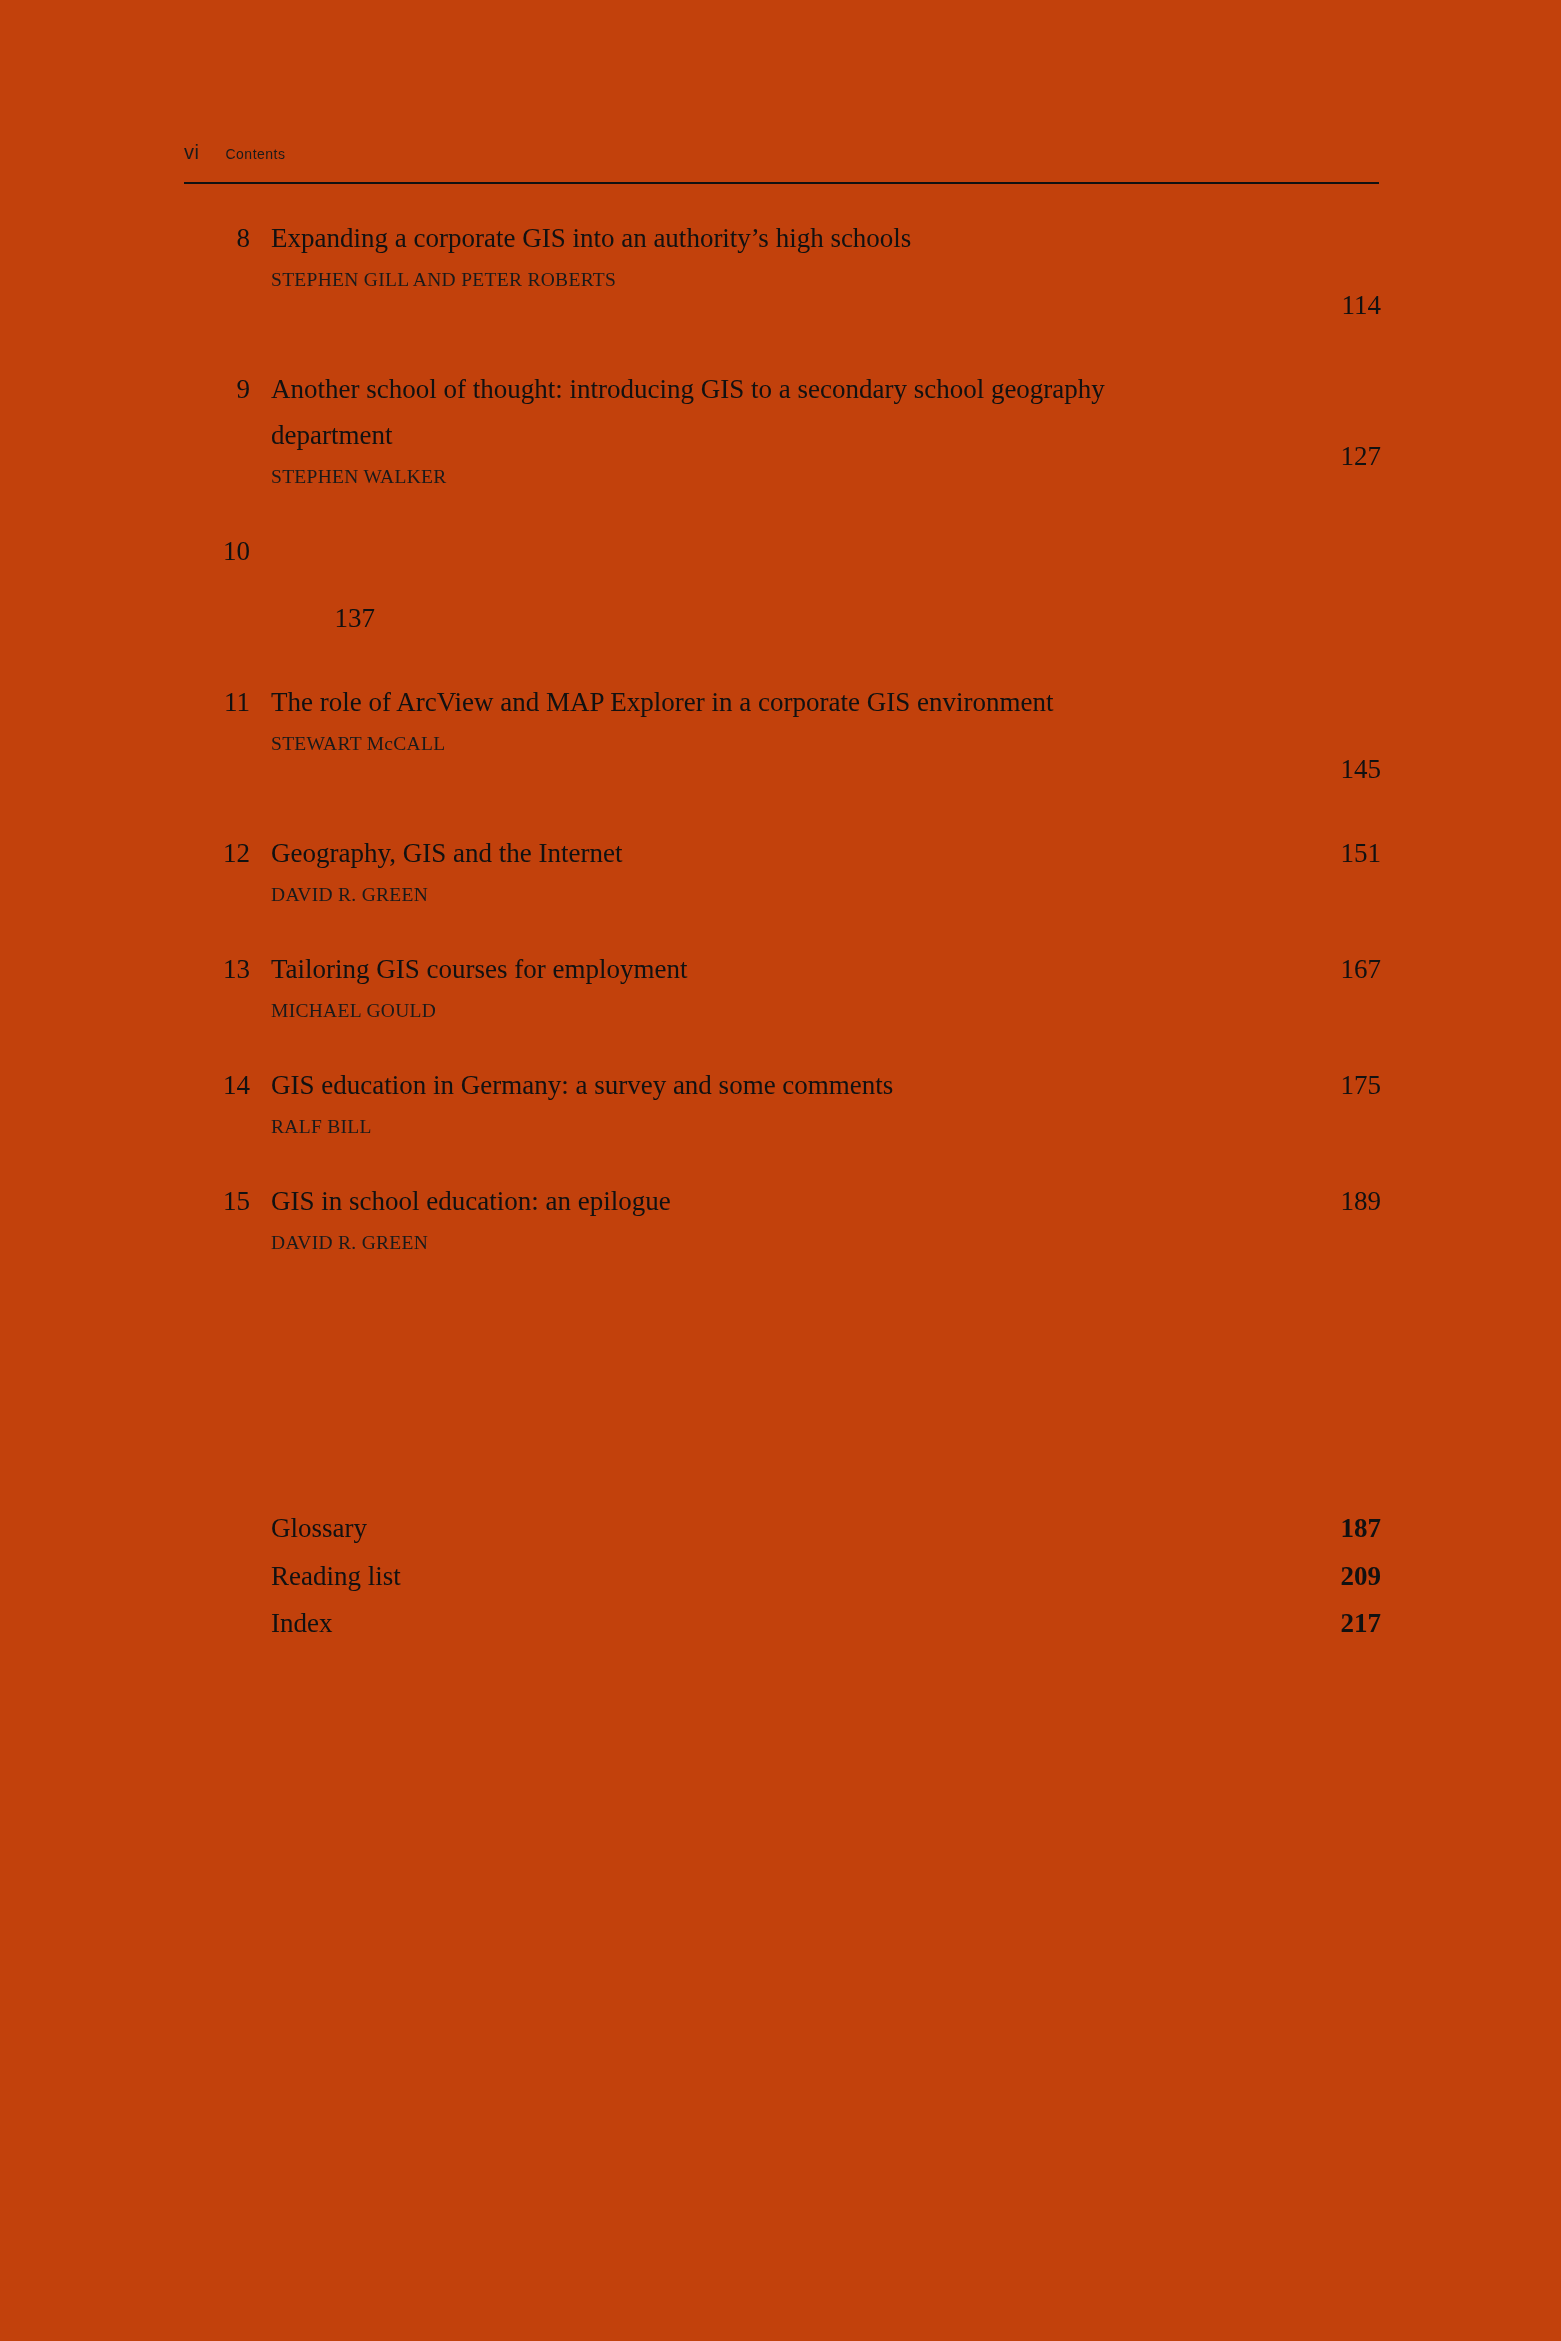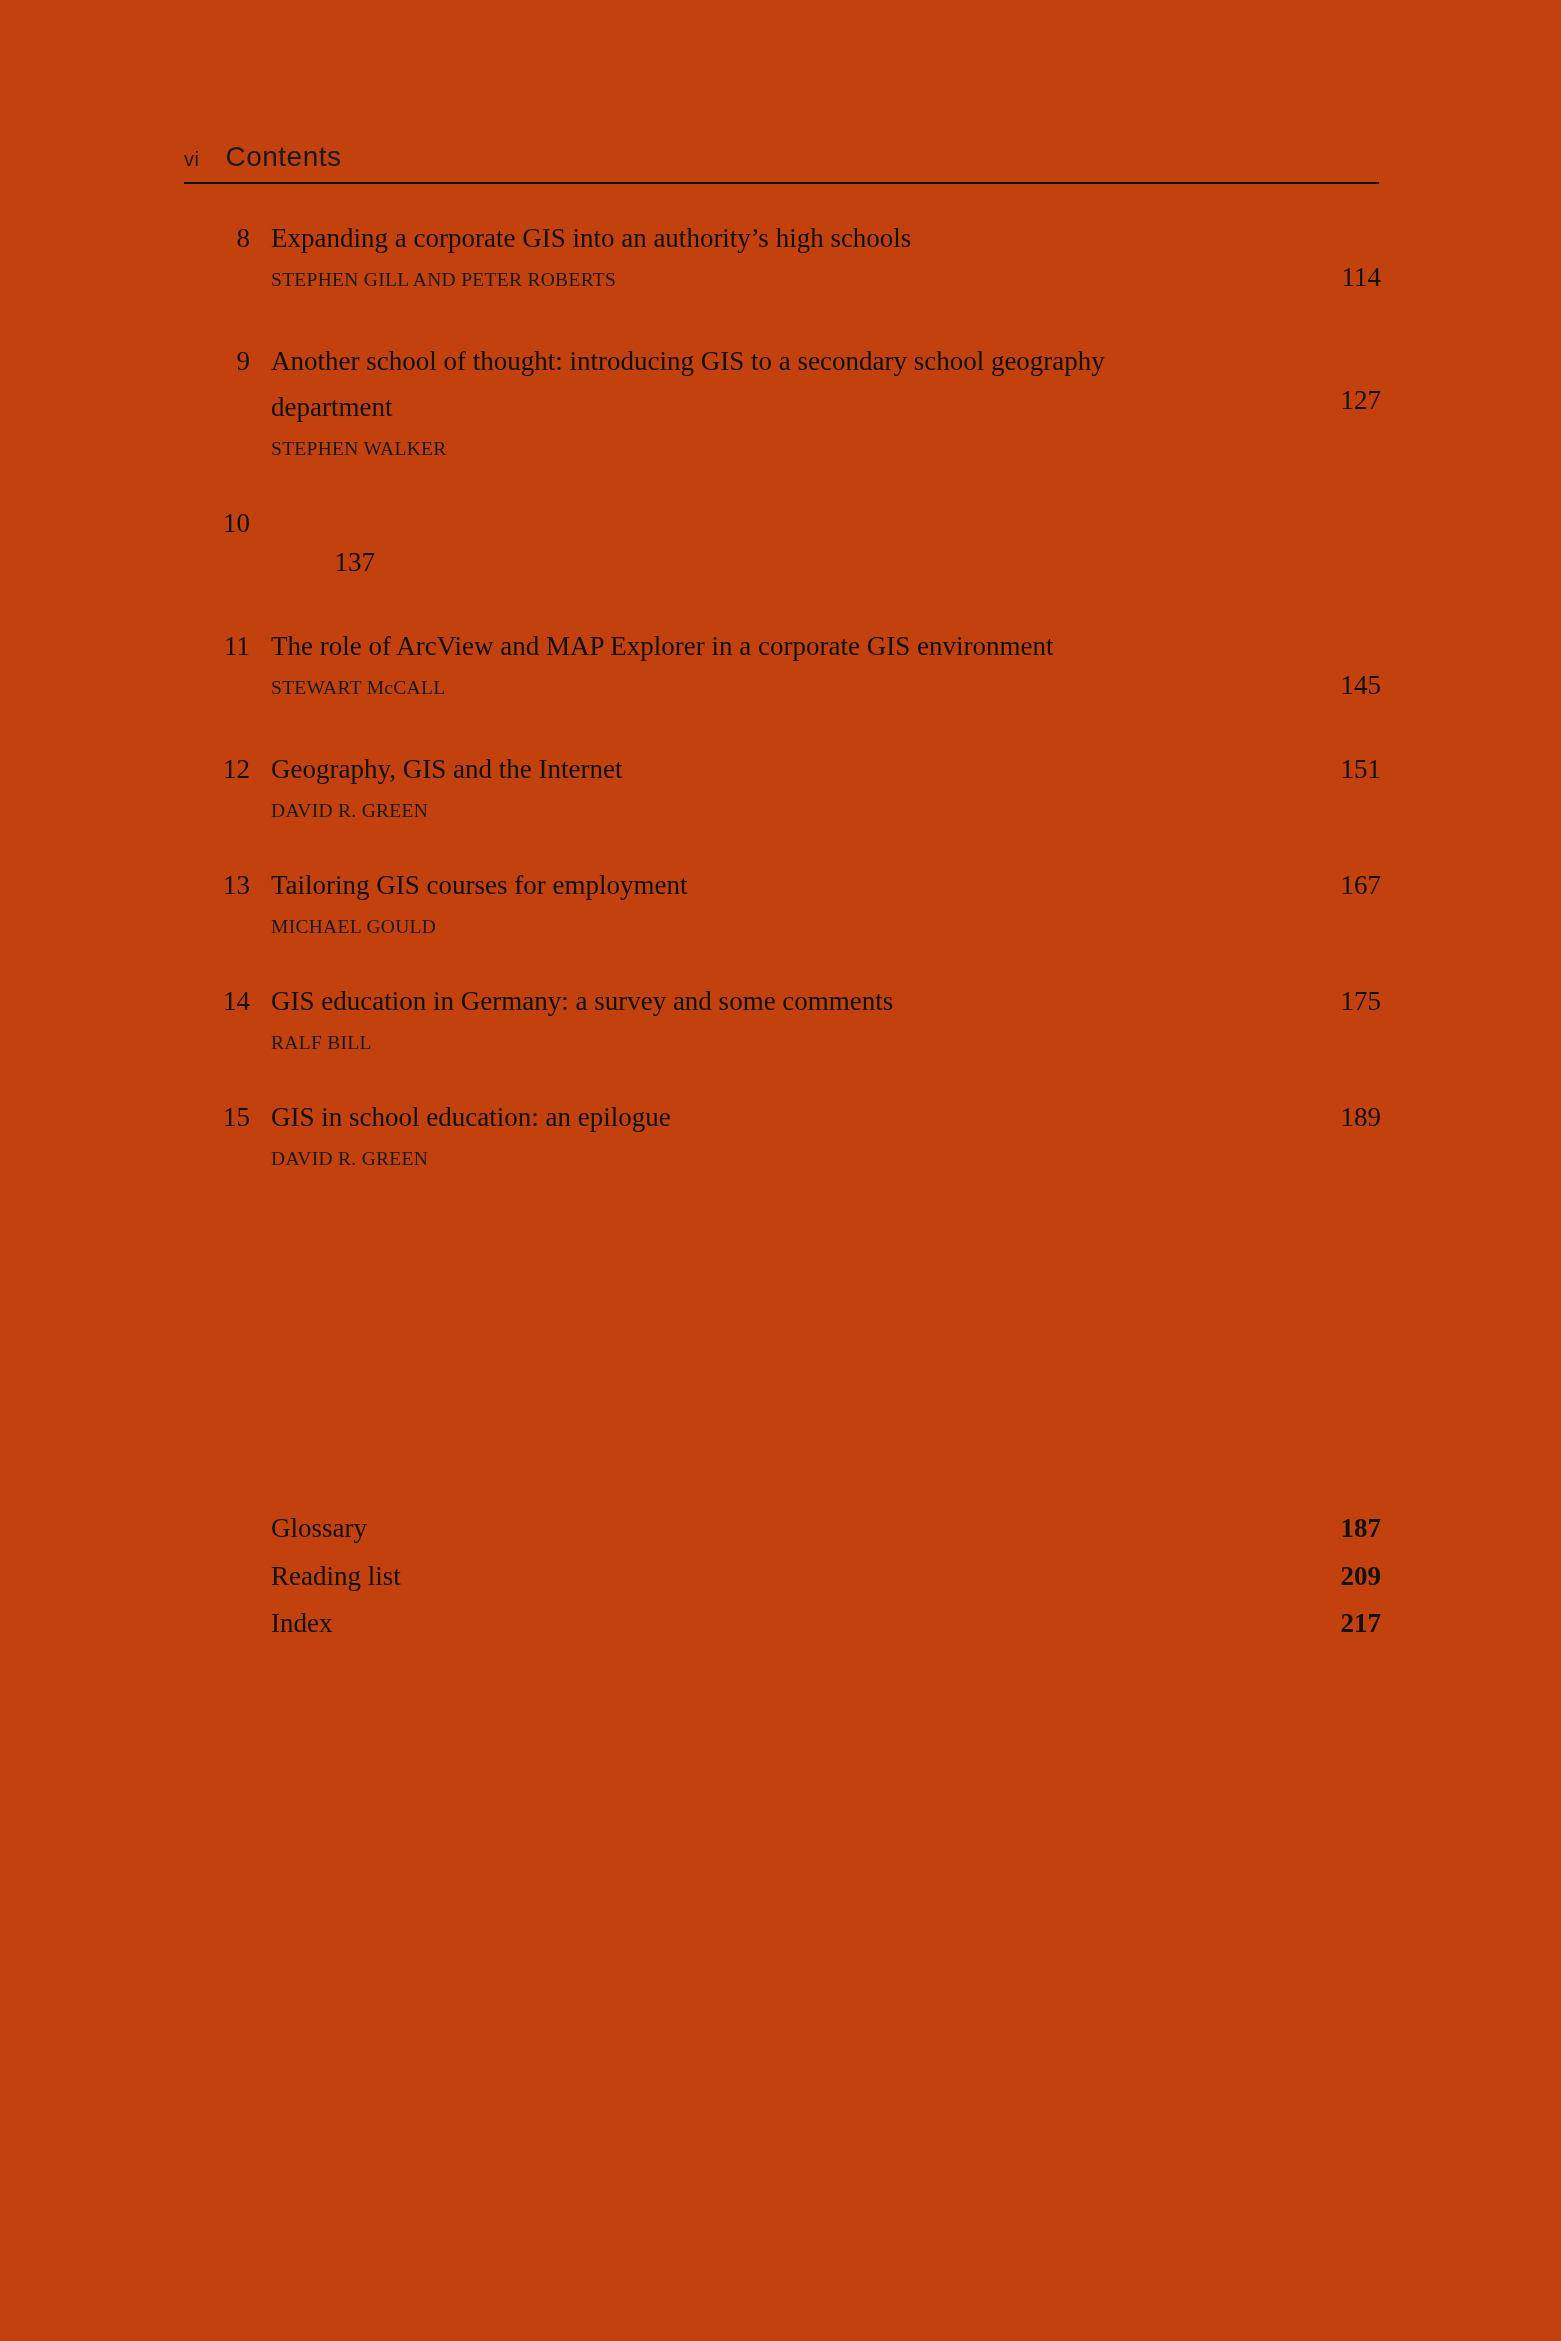--- a/index.html
+++ b/index.html
@@ -28,21 +28,21 @@
     font-family: "Liberation Sans", sans-serif;
     font-size: 20px;
     letter-spacing: 0.5px;
     color: #1a1a1a;
   }
   .running-head .folio {
     margin-right: 26px;
     font-size: 20px;
   }
   .running-head .rh-title {
-    font-size: 28px;
+    font-size: 14px;
   }
   .rule {
     position: absolute;
     left: 184px;
     top: 182px;
     width: 1195px;
     height: 1.7px;
     background: #111111;
   }
 
@@ -90,21 +90,21 @@
   }
   .pageno {
     flex: 0 0 104px;
     width: 104px;
     text-align: right;
     font-size: 27px;
     color: #111111;
   }
   
   .pageno.line1 { line-height: 46px; }
-  .pageno.line2 { line-height: 46px; margin-top: 39px; }
+  .pageno.line2 { line-height: 46px; margin-top: 67px; }
 
   
   .backmatter {
     position: absolute;
     left: 184px;
     top: 1505px;
     width: 1197px;
   }
   .bm-row {
     display: flex;

